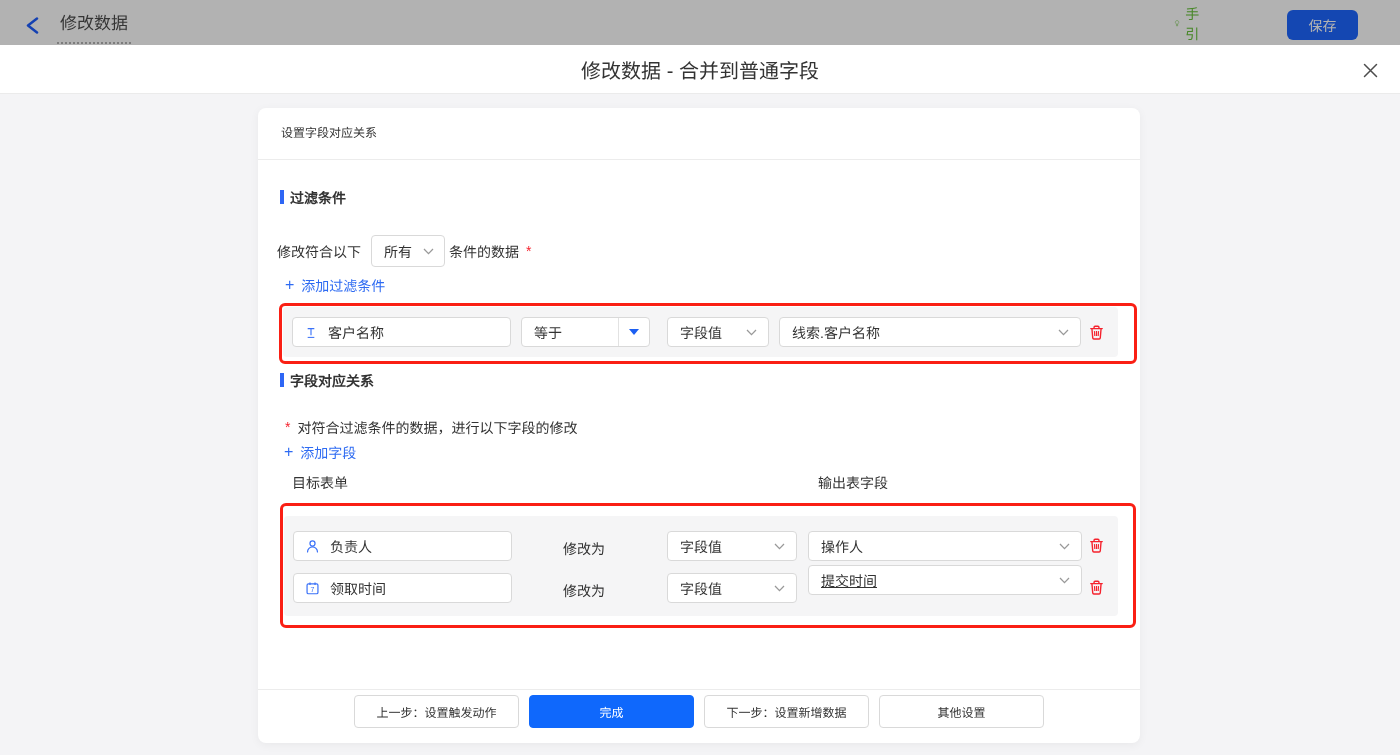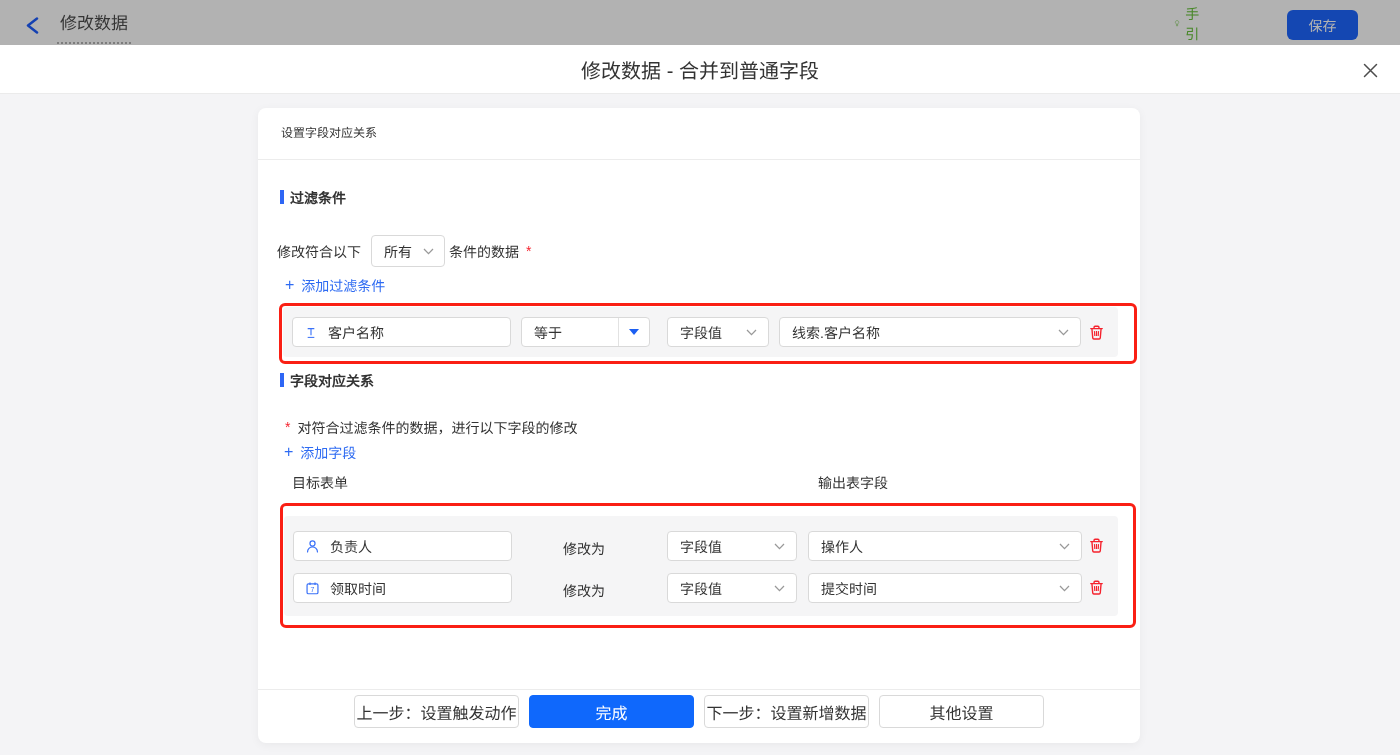--- a/index.html
+++ b/index.html
@@ -74,21 +74,21 @@
   .trash { position:absolute; width:17px; height:17px; cursor:pointer; }
 
   
   .anno { position:absolute; border:3px solid #fa1f14; border-radius:6px; z-index:5; pointer-events:none; }
   .anno1 { left:21px; top:195px; width:858px; height:61px; }
   .anno2 { left:22px; top:395px; width:856px; height:125px; }
 
   
   .card-footer-line { position:absolute; left:0; top:581px; width:100%; height:1px; background:#ececec; }
   .card-footer { position:absolute; left:0; top:587px; width:100%; display:flex; justify-content:center; gap:10px; }
-  .btn { width:165px; height:33px; border:1px solid #d9d9d9; background:#fff; border-radius:4px; font-size:16px; color:#333; display:flex; align-items:center; justify-content:center; cursor:pointer; font-family:Liberation Mono, monospace; }
+  .btn { width:165px; height:33px; border:1px solid #d9d9d9; background:#fff; border-radius:4px; font-size:12px; color:#333; display:flex; align-items:center; justify-content:center; cursor:pointer; font-family:Liberation Mono, monospace; }
   .btn-primary { background:#0f68fc; border-color:#0f68fc; color:#fff; }
 
   svg { display:block; }
 </style>
 </head>
 <body>
 
 <div id="app">
 
   <header class="topbar">
@@ -243,21 +243,21 @@
             </svg>
             <span class="txt">领取时间</span>
           </div>
           <span class="modify-label" style="position:absolute; left:279px; top:64px;">修改为</span>
           <div class="ctl sel-box" style="left:383px; top:57px; width:130px;">
             <span class="txt">字段值</span>
             <svg class="chev" viewBox="0 0 11 7">
                 <polyline points="1,1 5.5,5.6 10,1" fill="none" stroke="#999" stroke-width="1.3"></polyline>
               </svg>
           </div>
-          <div class="ctl sel-box" style="left:524px; top:57px; width:274px;">
+          <div class="ctl sel-box" style="left:524px; top:49px; width:274px;text-decoration:underline;">
             <span class="txt">提交时间</span>
             <svg class="chev" viewBox="0 0 11 7">
                 <polyline points="1,1 5.5,5.6 10,1" fill="none" stroke="#999" stroke-width="1.3"></polyline>
               </svg>
           </div>
           <span class="trash" style="left:804px; top:63px;">
             <svg width="17" height="17" viewBox="0 0 16 16">
               <path d="M2.6 4.3 h10.8" fill="none" stroke="#f5222d" stroke-width="1.3" stroke-linecap="round"></path>
               <path d="M5.7 4.1 v-1.1 q0-0.9 0.9-0.9 h2.8 q0.9 0 0.9 0.9 v1.1" fill="none" stroke="#f5222d" stroke-width="1.3"></path>
               <path d="M3.7 4.5 l0.75 8.6 q0.08 1 1.05 1 h5 q0.97 0 1.05-1 l0.75-8.6" fill="none" stroke="#f5222d" stroke-width="1.3"></path>

